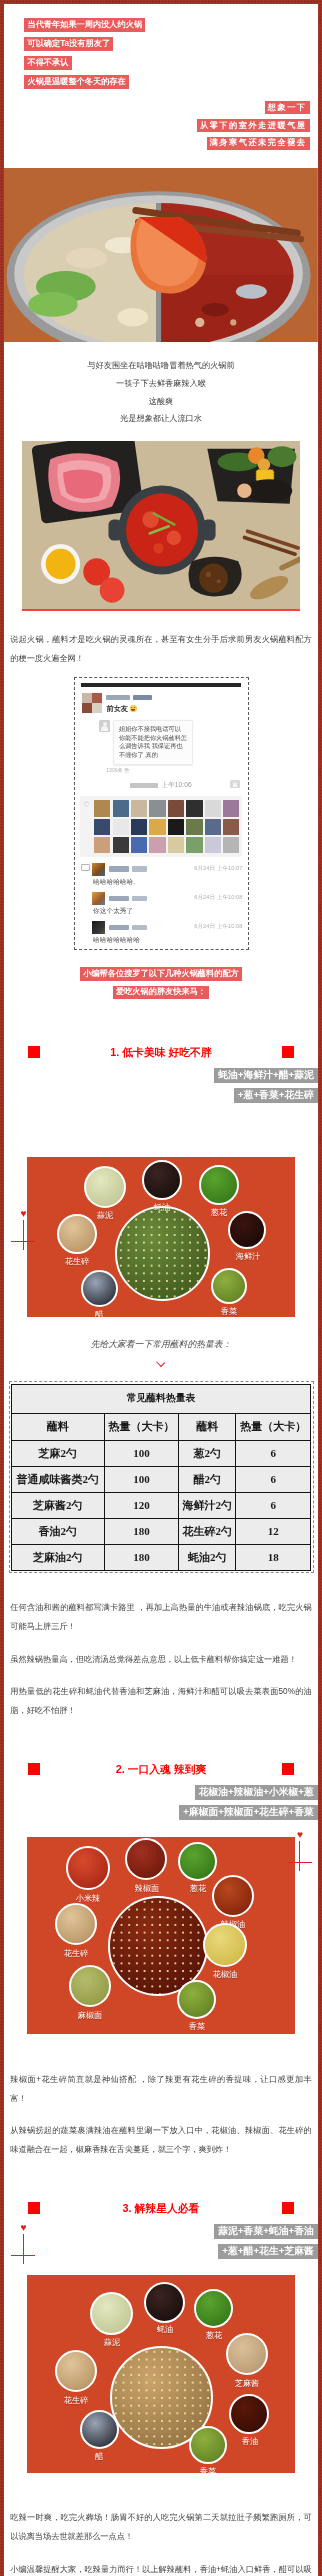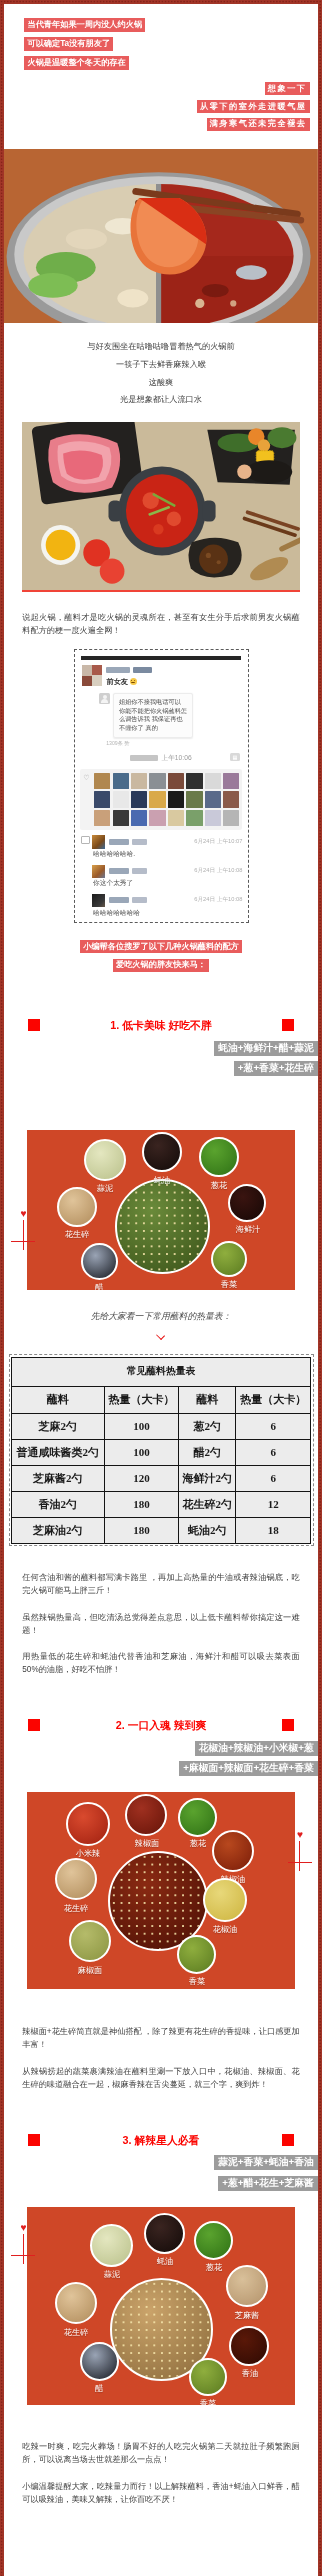--- a/index.html
+++ b/index.html
@@ -12,21 +12,21 @@
   
   .pad{padding:0 6.2px;}
   .hl-red{display:inline-block;background:#e85c5c;color:#fff;font-weight:bold;font-size:8.2px;
     padding:1.5px 3.1px;line-height:10.3px;}
   .intro{margin-top:14.4px;}
   .intro .line{margin:0 0 5.7px 2.1px;padding-left:12px;}
   .intro-right{margin-top:12.4px;text-align:right;}
   .intro-right .line{margin:0 2.1px 4.6px 0;letter-spacing:1.5px;}
   .caption{ text-align:center;color:#3f3f3f;font-size:8.2px;margin:0 0 6.7px 0;}
   .captions{margin-top:18.5px;}
-  .para{color:#3f3f3f;font-size:8.2px;line-height:13px;text-align:justify;margin:12px;}
+  .para{color:#3f3f3f;font-size:8.2px;line-height:19px;text-align:justify;margin:0;}
 
   
   .hero{margin-top:17.5px;width:100%;height:174px;display:block;}
   
   .montage{display:block;margin:16.5px auto 0;width:278px;height:168px;border-bottom:2.6px solid #f04438;}
 
   
   .chat{width:175px;margin:8.2px auto 0;border:1px dashed #5a5a5a;background:#fff;padding:5.2px 5.2px 4.1px;box-sizing:border-box;}
   .chat-topbar{height:4.6px;background:#262626;margin:0 1px 5.2px;}
   .chat-head{display:flex;align-items:flex-start;gap:4.1px;margin-left:2.1px;}
@@ -106,20 +106,21 @@
 </style>
 </head>
 <body>
 
 <div class="frame">
 <div class="content">
 
   <div class="intro pad" id="intro-left">
         <div class="line"><span class="hl-red">当代青年如果一周内没人约火锅</span></div>
         <div class="line"><span class="hl-red">可以确定Ta没有朋友了</span></div>
+        <div class="line"><span class="hl-red">不得不承认</span></div>
         <div class="line"><span class="hl-red">火锅是温暖整个冬天的存在</span></div>
       </div>
   <div class="intro-right pad" id="intro-right">
         <div class="line"><span class="hl-red">想象一下</span></div>
         <div class="line"><span class="hl-red">从零下的室外走进暖气屋</span></div>
         <div class="line"><span class="hl-red">满身寒气还未完全褪去</span></div>
       </div>
 
   <svg class="hero" viewBox="0 0 609 338" preserveAspectRatio="none">
     <rect width="609" height="338" fill="#b05a30"></rect>

